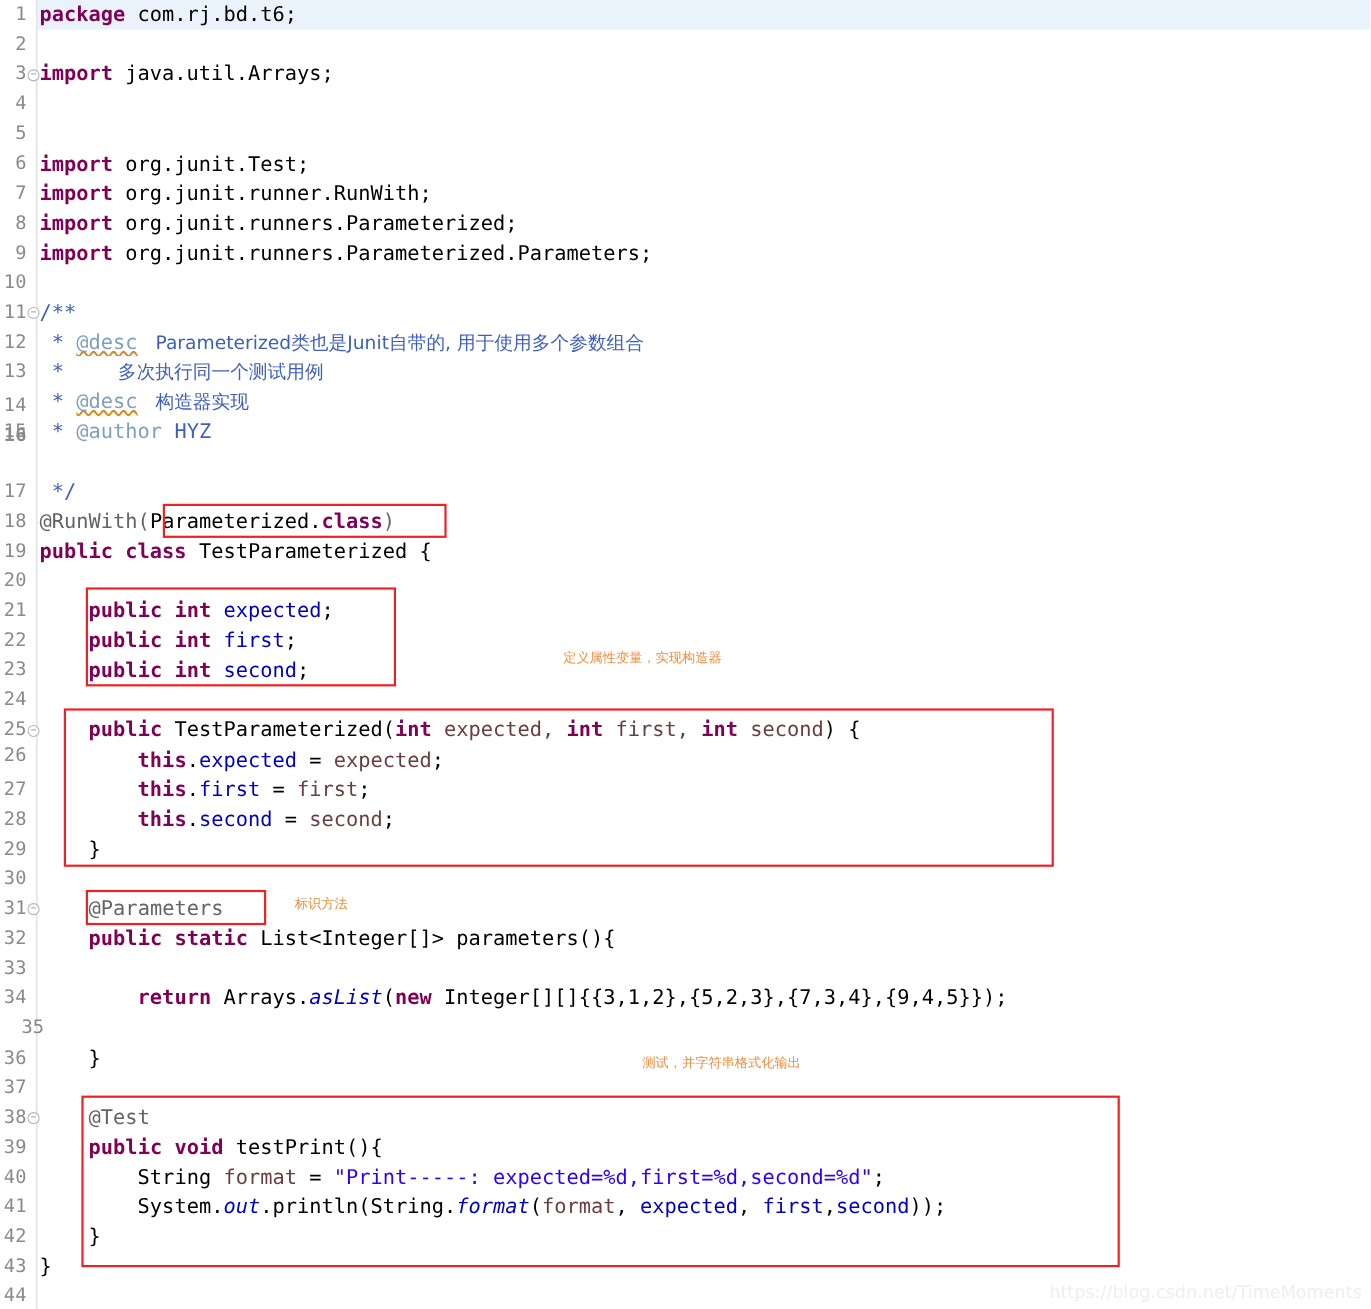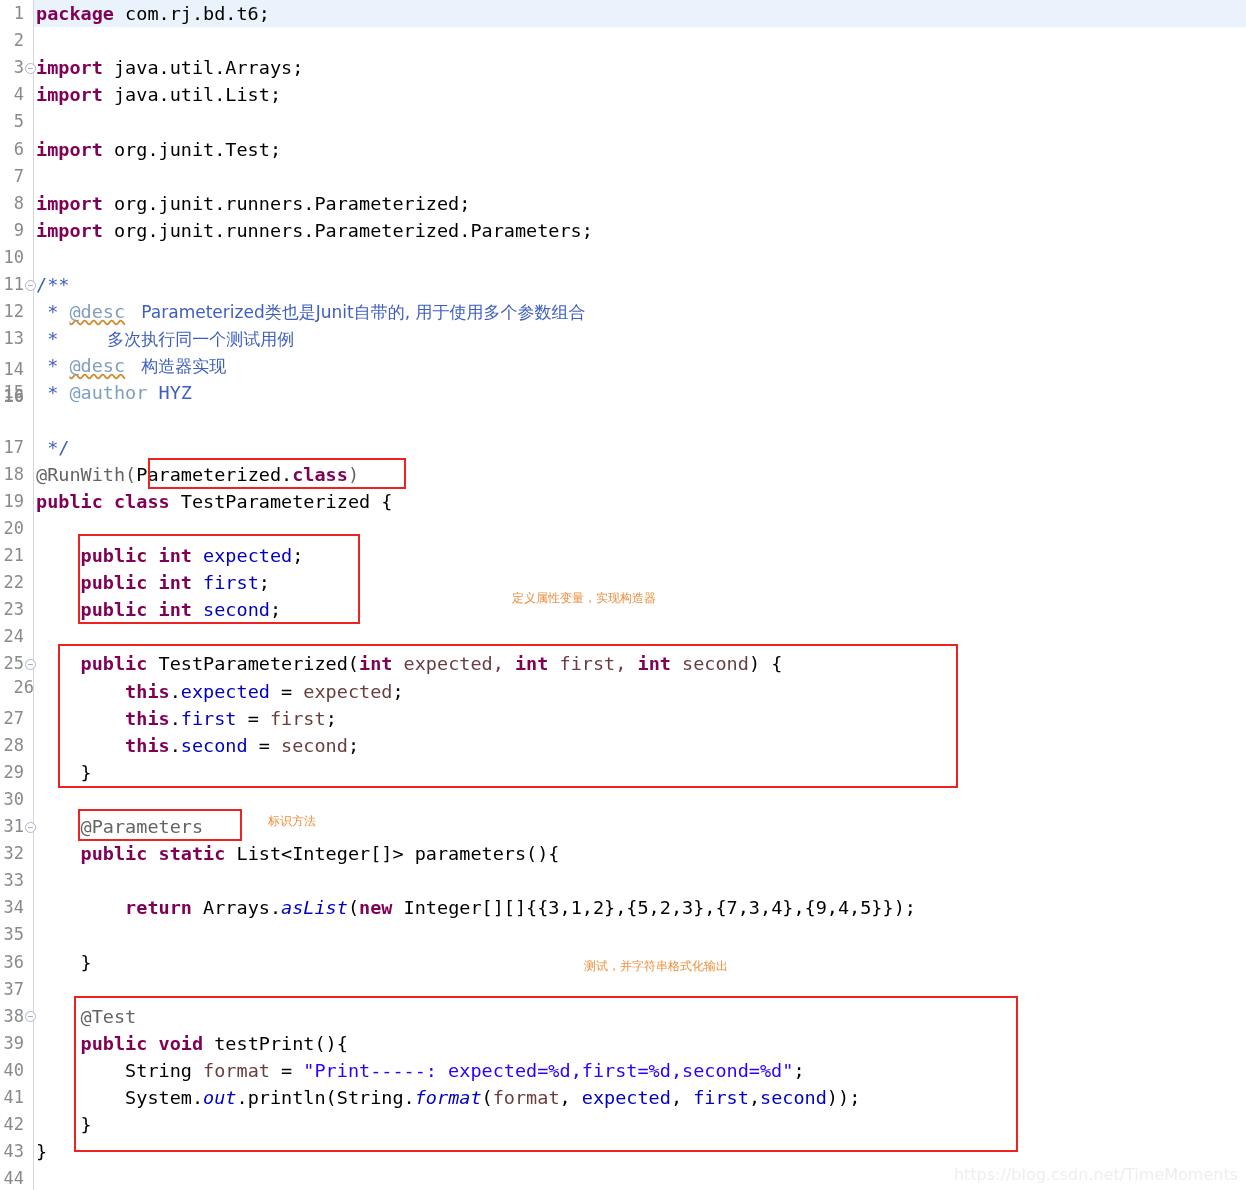--- a/index.html
+++ b/index.html
@@ -159,30 +159,30 @@
     <div class="gline" style="top:383px;font-weight:bold;">16</div>
     <div class="gline" style="top:433.6px;">17</div>
     <div class="gline" style="top:460.7px;">18</div>
     <div class="gline" style="top:487.8px;">19</div>
     <div class="gline" style="top:514.9px;">20</div>
     <div class="gline" style="top:542px;">21</div>
     <div class="gline" style="top:569.1px;">22</div>
     <div class="gline" style="top:596.2px;">23</div>
     <div class="gline" style="top:623.3px;">24</div>
     <div class="gline" style="top:650.4px;">25</div>
-    <div class="gline" style="top:674px;padding-left:10px;">26</div>
+    <div class="gline" style="top:674px;">26</div>
     <div class="gline" style="top:704.6px;">27</div>
     <div class="gline" style="top:731.7px;">28</div>
     <div class="gline" style="top:758.8px;">29</div>
     <div class="gline" style="top:785.9px;">30</div>
     <div class="gline" style="top:813px;">31</div>
     <div class="gline" style="top:840.1px;">32</div>
     <div class="gline" style="top:867.2px;">33</div>
     <div class="gline" style="top:894.3px;">34</div>
-    <div class="gline" style="top:921.4px;">35</div>
+    <div class="gline" style="top:921.4px;padding-left:16px;">35</div>
     <div class="gline" style="top:948.5px;">36</div>
     <div class="gline" style="top:975.6px;">37</div>
     <div class="gline" style="top:1002.7px;">38</div>
     <div class="gline" style="top:1029.8px;">39</div>
     <div class="gline" style="top:1056.9px;">40</div>
     <div class="gline" style="top:1084px;">41</div>
     <div class="gline" style="top:1111.1px;">42</div>
     <div class="gline" style="top:1138.2px;">43</div>
     <div class="gline" style="top:1165.3px;">44</div>
 
@@ -191,23 +191,23 @@
     <div class="fold" style="top:650.4px;"><span>−</span></div>
     <div class="fold" style="top:813px;"><span>−</span></div>
     <div class="fold" style="top:1002.7px;"><span>−</span></div>
   </div>
 
   <div class="code">
 
     <div class="crow" style="top:0px;"><span class="kw">package</span><span class="plain"> com.rj.bd.t6;</span></div>
 
     <div class="crow" style="top:54.2px;"><span class="kw">import</span><span class="plain"> java.util.Arrays;</span></div>
-    <div class="crow" style="top:81.3px;"><span class="kw">import</span><span class="plain"> java.util.List;</span></div>
 
     <div class="crow" style="top:135.5px;"><span class="kw">import</span><span class="plain"> org.junit.Test;</span></div>
+    <div class="crow" style="top:162.6px;"><span class="kw">import</span><span class="plain"> org.junit.runner.RunWith;</span></div>
     <div class="crow" style="top:189.7px;"><span class="kw">import</span><span class="plain"> org.junit.runners.Parameterized;</span></div>
     <div class="crow" style="top:216.8px;"><span class="kw">import</span><span class="plain"> org.junit.runners.Parameterized.Parameters;</span></div>
 
     <div class="crow" style="top:271px;"><span class="cmt">/**</span></div>
     <div class="crow" style="top:325.2px;"><span class="cmt"> * </span><span class="cmt cjk">       多次执行同一个测试用例</span></div>
     <div class="crow" style="top:298.1px;"><span class="cmt"> * </span><span class="cmtk spell">@desc</span><span class="cmt cjk">   Parameterized类也是Junit自带的, 用于使用多个参数组合</span></div>
     <div class="crow" style="top:352.3px;"><span class="cmt"> * </span><span class="cmtk spell">@desc</span><span class="cmt cjk">   构造器实现</span></div>
     <div class="crow" style="top:379.4px;"><span class="cmt"> * </span><span class="cmtk">@author</span><span class="cmt"> HYZ</span></div>
     <div class="crow" style="top:433.6px;"><span class="cmt"> */</span></div>
 

